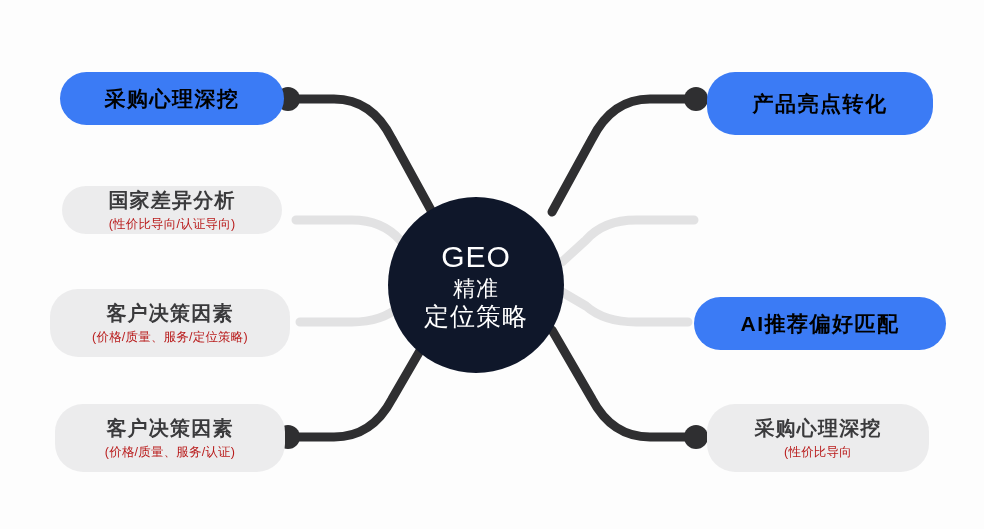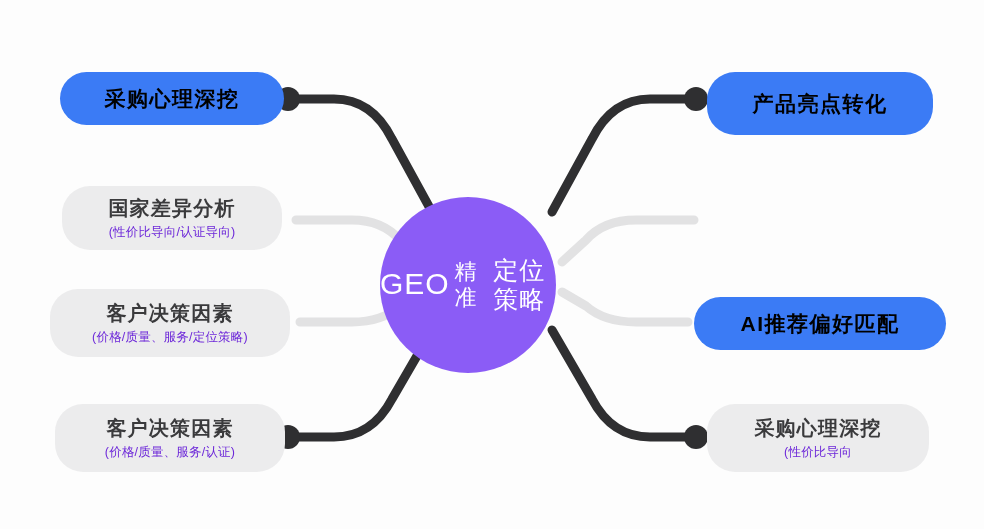--- a/index.html
+++ b/index.html
@@ -11,26 +11,26 @@
     position:relative;
   }
   #stage{position:absolute;left:0;top:0;width:984px;height:529px;}
 
   
   #wires{position:absolute;left:0;top:0;width:984px;height:529px;z-index:1;}
 
   
   .center-node{
     position:absolute;
-    left:380px;top:197px;
+    left:388px;top:197px;
     width:176px;height:176px;
     border-radius:50%;
-    background:#8b5cf6;
+    background:#0f172a;
     z-index:3;
-    display:flex;flex-direction:row;
+    display:flex;flex-direction:column;
     align-items:center;justify-content:center;
     color:#ffffff;
     text-align:center;
     line-height:1.18;
   }
   .center-node .c-en{
     font-size:30px;letter-spacing:1px;font-weight:400;
     margin-bottom:2px;
   }
   .center-node .c-l1{font-size:22px;font-weight:500;letter-spacing:1px;}
@@ -61,29 +61,29 @@
     letter-spacing:1.2px;
     white-space:nowrap;
   }
   .node.blue .title{
     font-size:21px;
     letter-spacing:1.5px;
   }
   .node .sub{
     font-size:12.5px;
     font-weight:400;
-    color:#6d28d9;
+    color:#b91c1c;
     letter-spacing:0.2px;
     margin-top:2px;
     white-space:nowrap;
   }
 
   
   #node-l1{left:60px;top:72px;width:224px;height:53px;}
-  #node-l2{left:62px;top:186px;width:220px;height:64px;}
+  #node-l2{left:62px;top:186px;width:220px;height:48px;}
   #node-l3{left:50px;top:289px;width:240px;height:68px;}
   #node-l4{left:55px;top:404px;width:230px;height:68px;}
 
   
   #node-r1{left:707px;top:72px;width:226px;height:63px;}
   #node-r2{left:709px;top:186px;width:220px;height:68px;}
   #node-r3{left:694px;top:297px;width:252px;height:53px;}
   #node-r4{left:707px;top:404px;width:222px;height:68px;}
 </style>
 </head>

